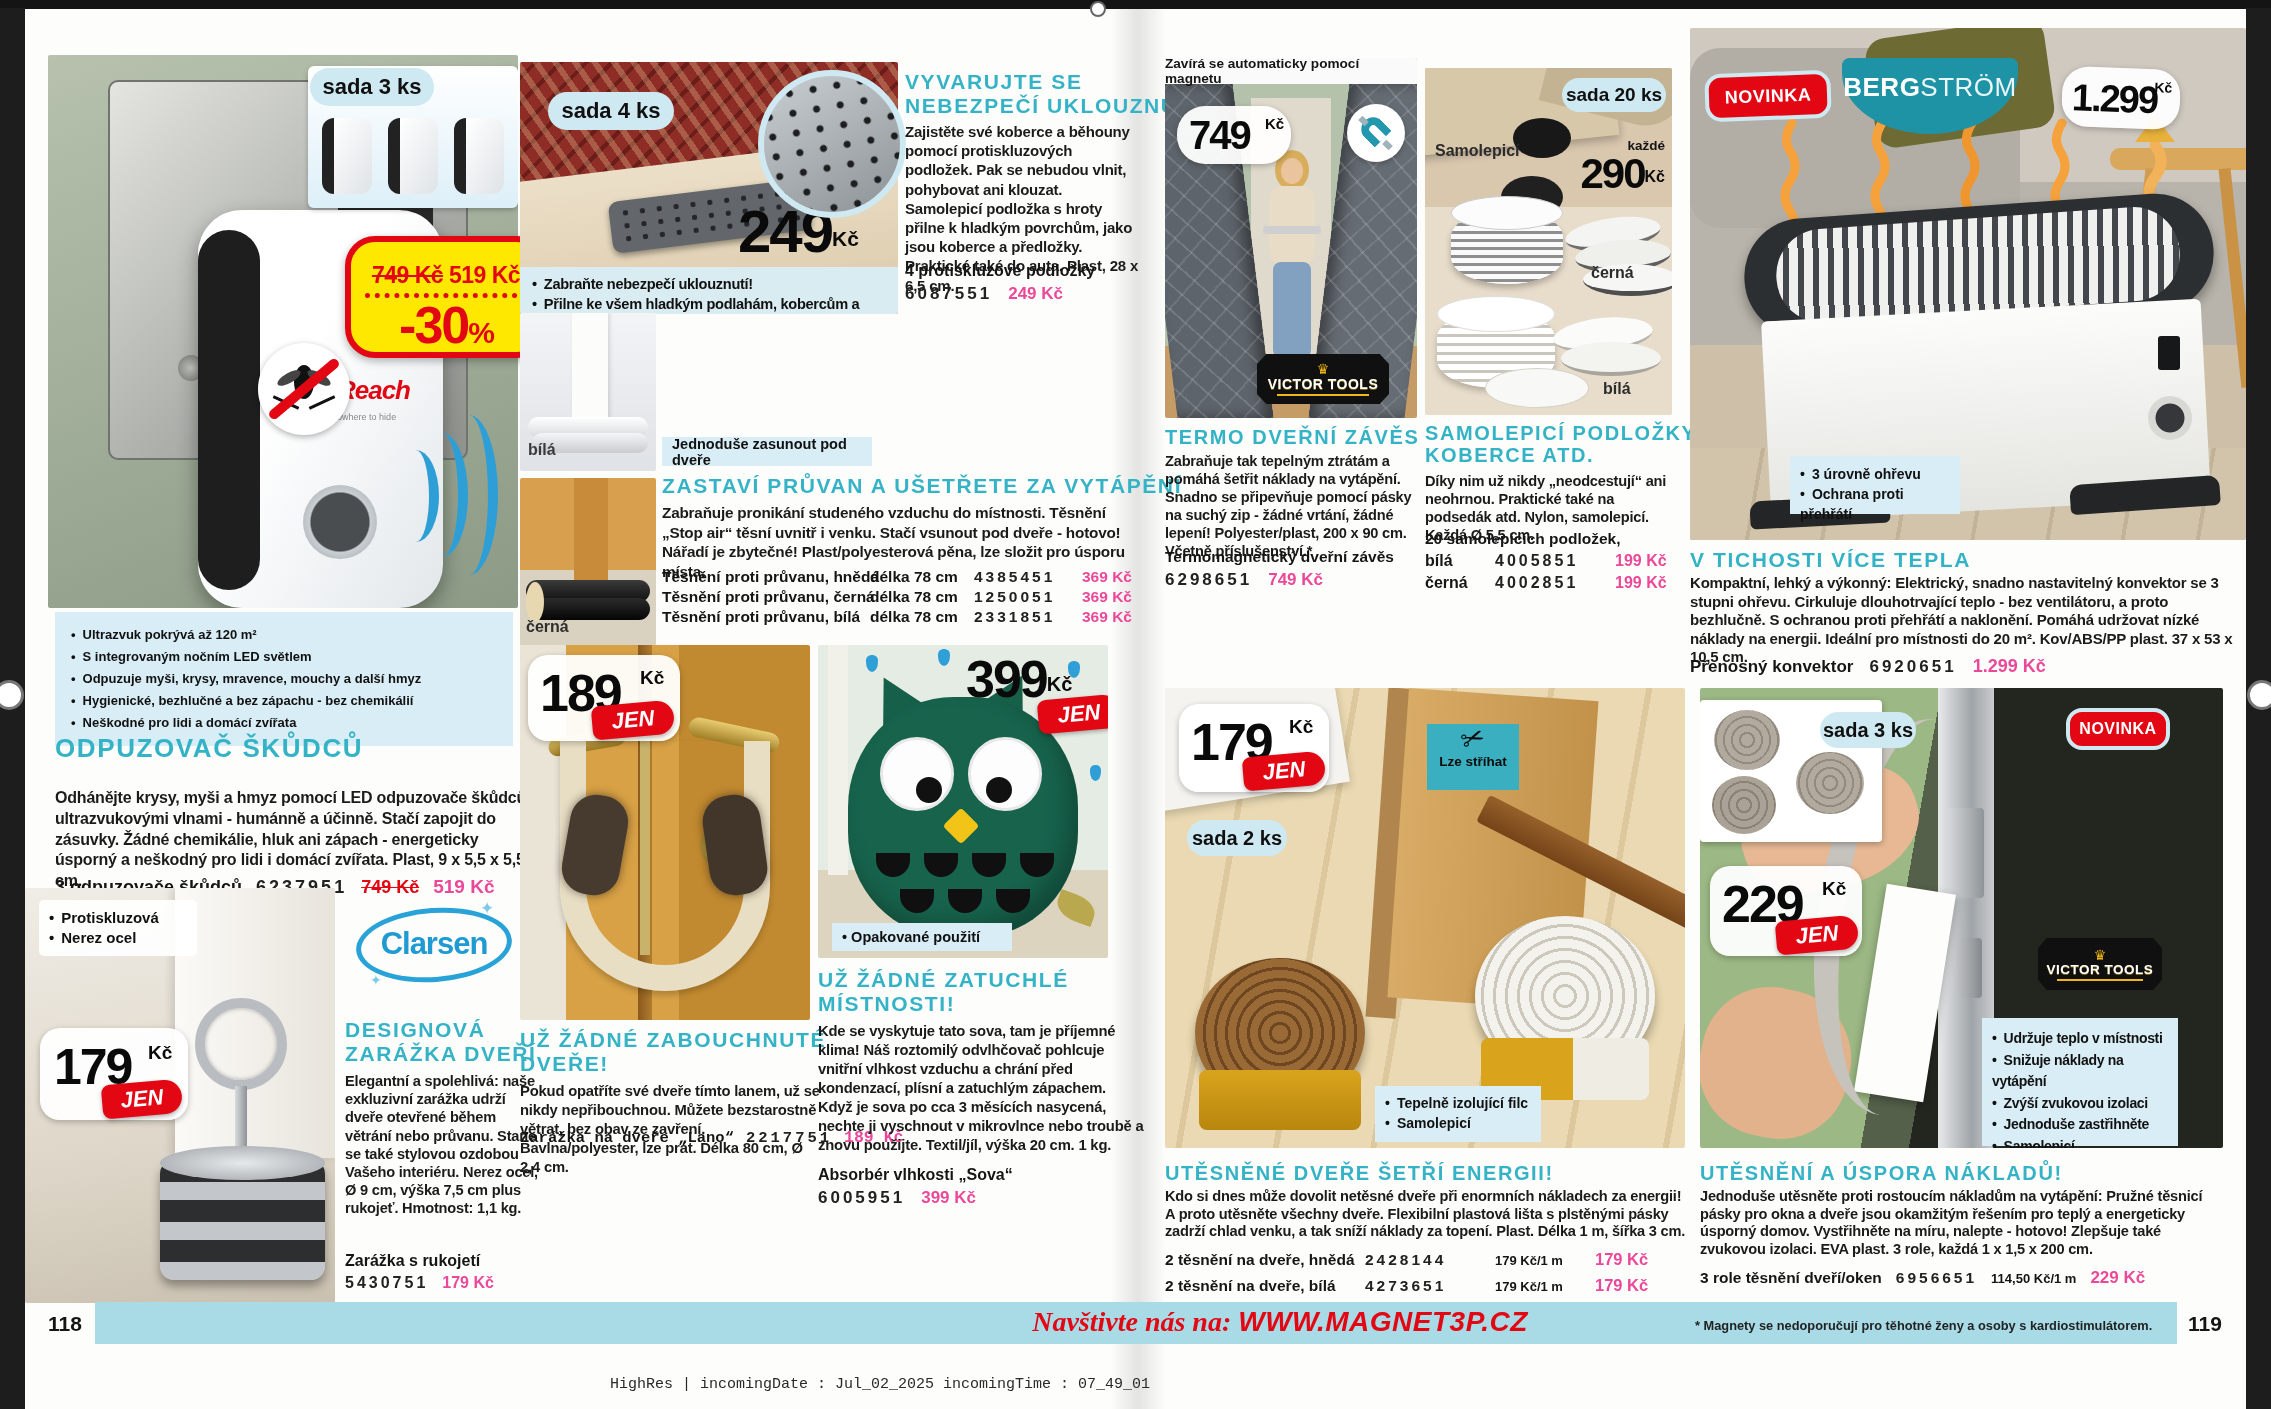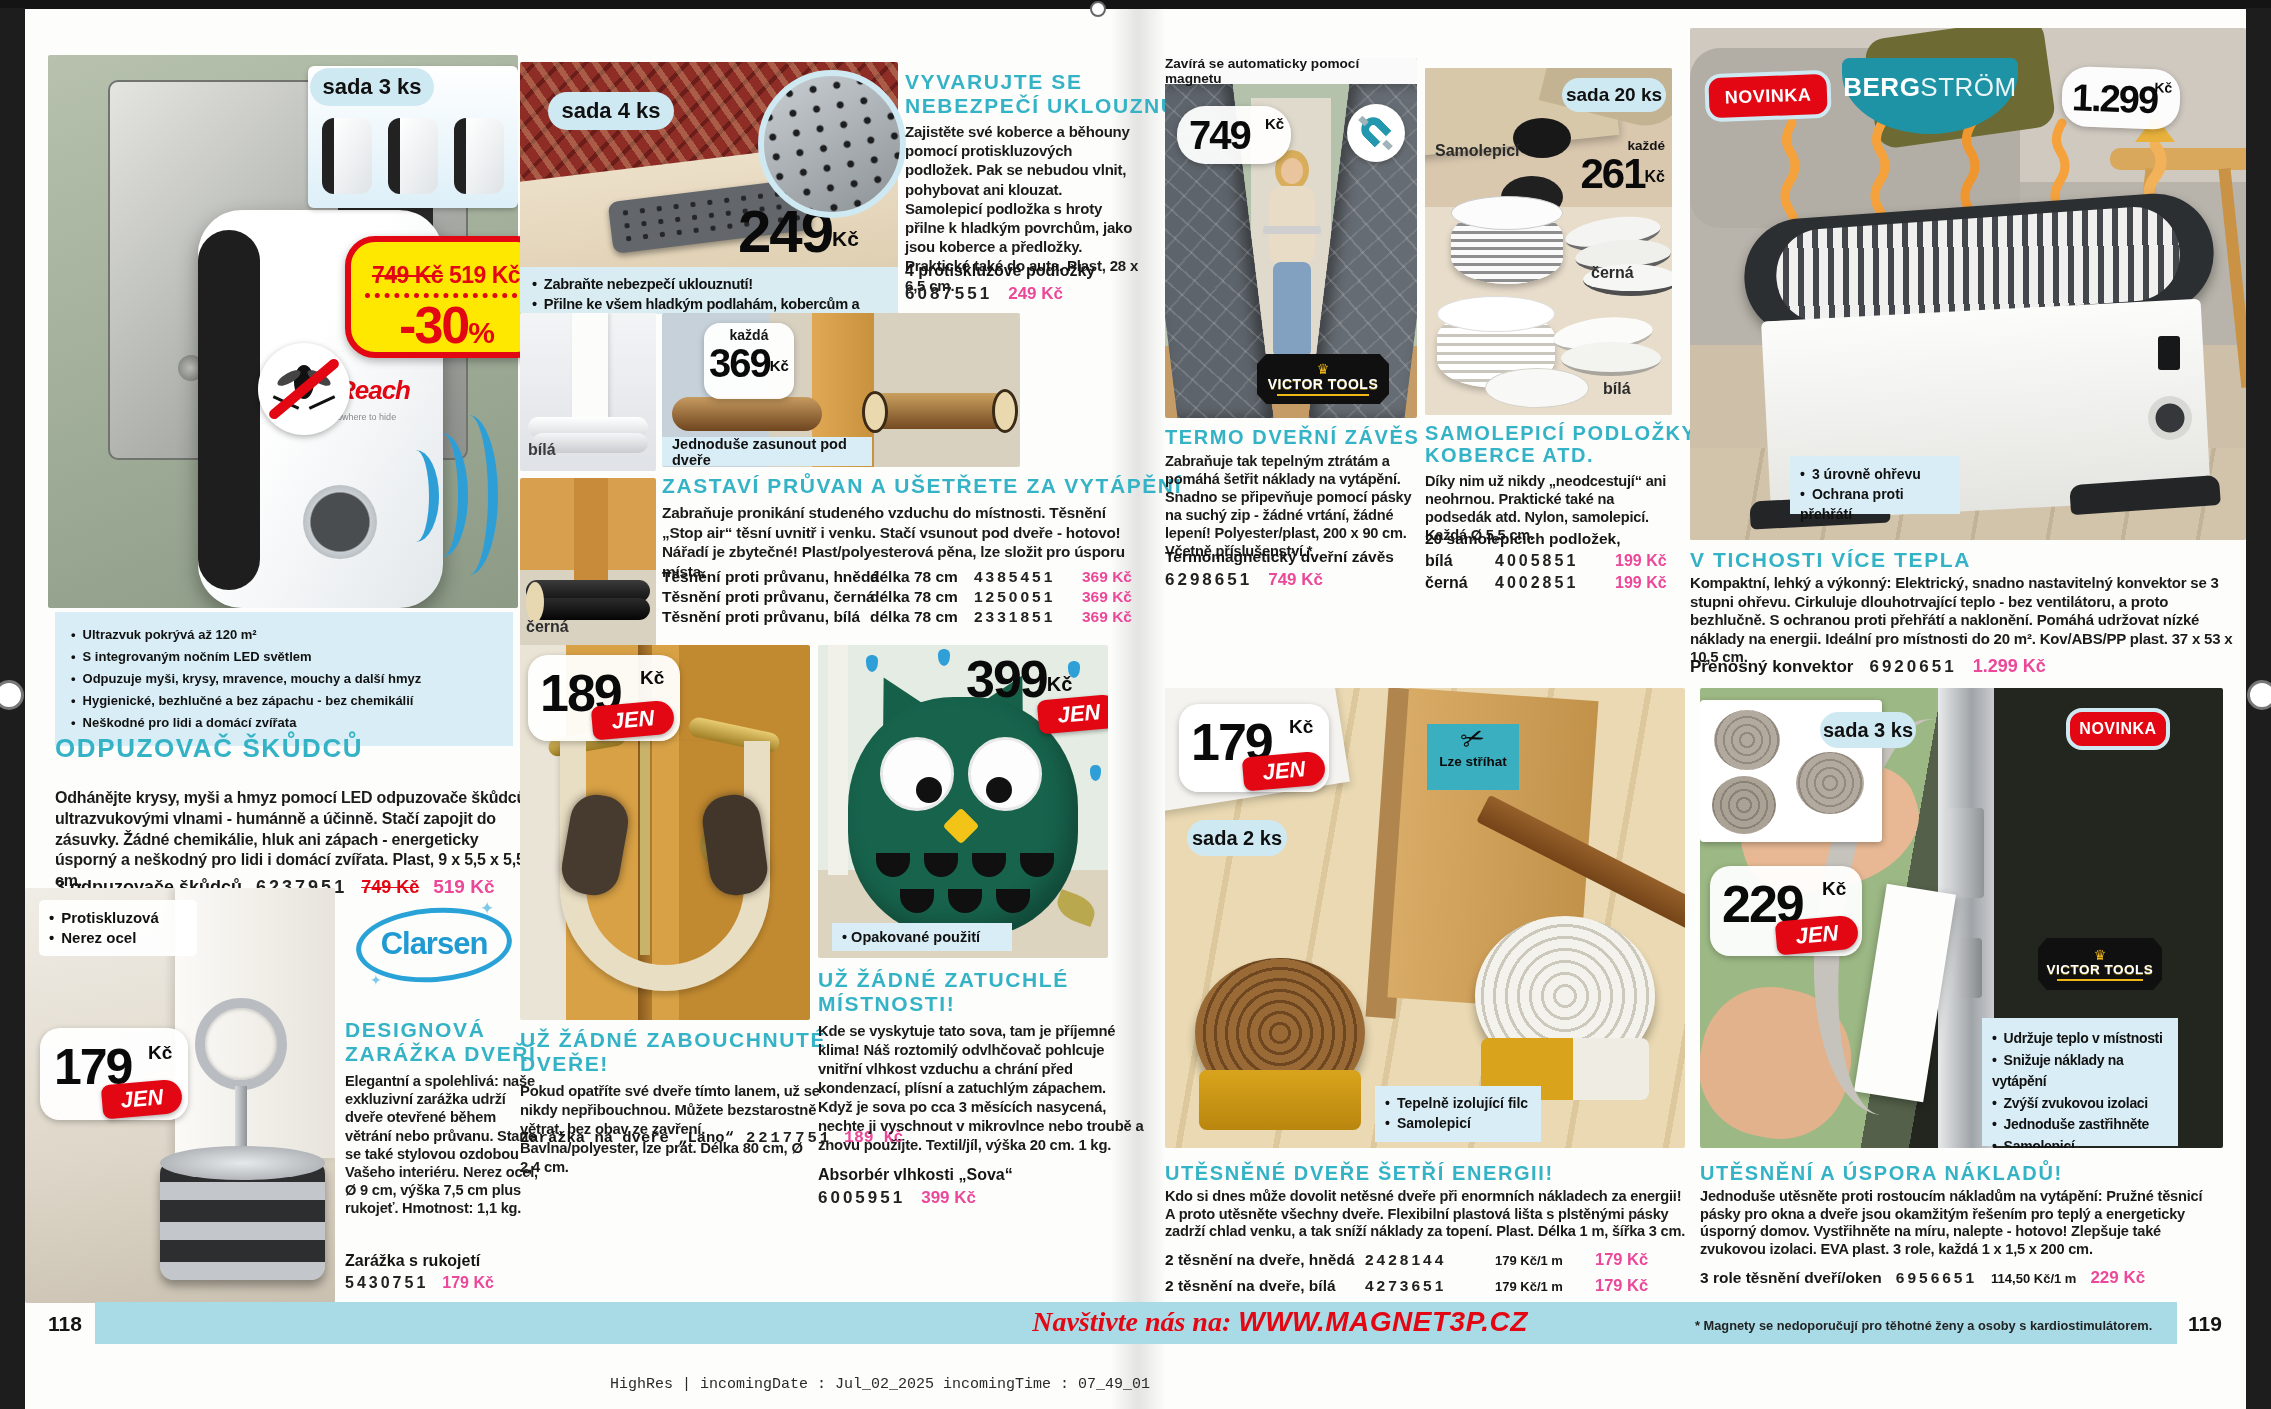--- a/index.html
+++ b/index.html
@@ -196,32 +196,20 @@
     <div class="abs" style="left:12px;top:120px;width:116px;height:20px;border-radius:10px;background:linear-gradient(180deg,#f4f5f6,#c9ccd0);"></div>
     <div class="abs" style="left:8px;top:128px;font-size:16px;font-weight:bold;color:#3a3a3a;">bílá</div>
   </div>
   <div class="photo" style="left:520px;top:478px;width:136px;height:168px;background:linear-gradient(180deg,#d8a04e 0 55%,#d9d2c0 55% 100%);">
     <div class="abs" style="left:54px;top:0;width:34px;height:120px;background:#c88b3a;"></div>
     <div class="abs" style="left:6px;top:102px;width:124px;height:22px;border-radius:11px;background:linear-gradient(180deg,#3b3b3b,#101010);"></div>
     <div class="abs" style="left:10px;top:120px;width:120px;height:22px;border-radius:11px;background:linear-gradient(180deg,#2c2c2c,#050505);"></div>
     <div class="abs" style="left:6px;top:104px;width:18px;height:40px;border-radius:50%;background:#e7d8b2;"></div>
     <div class="abs" style="left:6px;top:140px;font-size:16px;font-weight:bold;color:#2e2e2e;">černá</div>
   </div>
-  <div class="photo" style="left:662px;top:313px;width:358px;height:154px;background:linear-gradient(90deg,#c6d1da 0 30%,#d9d1c0 30% 100%);">
-    <div class="abs" style="left:150px;top:0;width:62px;height:154px;background:linear-gradient(90deg,#e0a855,#c8913e);"></div>
-    <div class="abs" style="left:10px;top:84px;width:150px;height:34px;border-radius:17px;background:linear-gradient(180deg,#c79a5f,#6e451f);"></div>
-    <div class="abs" style="left:205px;top:80px;width:145px;height:36px;border-radius:18px;background:linear-gradient(180deg,#caa05f,#744a22);"></div>
-    <div class="abs" style="left:200px;top:78px;width:26px;height:42px;border-radius:50%;background:#ead9ae;border:3px solid #3a2a16;"></div>
-    <div class="abs" style="left:330px;top:76px;width:26px;height:44px;border-radius:50%;background:#ead9ae;border:3px solid #3a2a16;"></div>
-    <div class="blob abs" style="left:42px;top:10px;width:90px;height:76px;border-radius:16px;text-align:center;">
-      <div style="font-size:14px;font-weight:bold;margin-top:4px;">každá</div>
-      <span class="pnum" style="font-size:40px;">369</span><span class="kc" style="font-size:15px;">Kč</span>
-    </div>
-    <div class="abs" style="left:8px;top:124px;font-size:16px;font-weight:bold;color:#2e2e2e;">hnědá</div>
-  </div>
   <div class="cap-box abs" style="left:662px;top:437px;width:210px;height:29px;padding-left:10px;font-size:14.5px;">
     <span>Jednoduše zasunout pod dveře</span>
   </div>
 
   <div class="abs h-teal" style="left:662px;top:474px;font-size:21px;">ZASTAVÍ PRŮVAN A UŠETŘETE ZA VYTÁPĚNÍ</div>
   <div class="abs body-txt" style="left:662px;top:503px;width:482px;font-size:15.3px;line-height:19.6px;">Zabraňuje pronikání studeného vzduchu do místnosti. Těsnění „Stop air“ těsní uvnitř i venku. Stačí vsunout pod dveře - hotovo! Nářadí je zbytečné! Plast/polyesterová pěna, lze složit pro úsporu místa.</div>
   <div class="abs" style="left:662px;top:568px;width:482px;font-size:15.5px;">
     <div class="orow" style="height:20px;">
       <span style="width:208px;font-weight:bold;">Těsnění proti průvanu, hnědá</span>
       <span style="width:104px;font-weight:bold;">délka 78 cm</span>
@@ -352,21 +340,21 @@
   </div>
 
   <div class="photo" style="left:1425px;top:68px;width:247px;height:347px;background:linear-gradient(180deg,#d9c7ae 0 40%,#e8ddcb 40% 100%);">
     <div class="abs" style="left:-20px;top:-18px;width:210px;height:96px;background:#d6c8a9;transform:rotate(-6deg);box-shadow:0 4px 8px rgba(0,0,0,.25);"></div>
     <div class="abs" style="left:120px;top:-20px;width:140px;height:70px;background:#cbb astype;background:#c3b392;transform:rotate(14deg);border-radius:0 0 40px 0;"></div>
     <div class="abs" style="left:88px;top:50px;width:58px;height:40px;border-radius:50%;background:#181818;"></div>
     <div class="abs" style="left:76px;top:108px;width:62px;height:42px;border-radius:50%;background:#202020;"></div>
     <div class="abs" style="left:10px;top:74px;font-size:16px;font-weight:bold;color:#2b2b2b;">Samolepicí</div>
     <div class="abs" style="left:150px;top:70px;text-align:right;width:90px;">
       <div style="font-size:13.5px;font-weight:bold;">každé</div>
-      <span class="pnum" style="font-size:42px;">261</span><span class="kc" style="font-size:16px;">Kč</span>
+      <span class="pnum" style="font-size:42px;">290</span><span class="kc" style="font-size:16px;">Kč</span>
     </div>
     <div class="abs" style="left:26px;top:142px;width:112px;height:74px;border-radius:50%/36%;
          background:repeating-linear-gradient(180deg,#fafafa 0 5px,#8e8e8e 5px 8px);box-shadow:0 4px 6px rgba(0,0,0,.25);"></div>
     <div class="abs" style="left:26px;top:128px;width:112px;height:34px;border-radius:50%;background:#fcfcfc;border:1px solid #ccc;"></div>
     <div class="abs" style="left:140px;top:150px;width:96px;height:32px;border-radius:50%;background:#f4f4f2;border-bottom:5px solid #6e6e6e;transform:rotate(-8deg);"></div>
     <div class="abs" style="left:150px;top:172px;width:96px;height:32px;border-radius:50%;background:#efefec;border-bottom:5px solid #5e5e5e;transform:rotate(-4deg);"></div>
     <div class="abs" style="left:158px;top:196px;width:96px;height:32px;border-radius:50%;background:#f6f6f4;border-bottom:5px solid #4e4e4e;"></div>
     <div class="abs" style="left:166px;top:196px;font-size:16px;font-weight:bold;color:#2b2b2b;">černá</div>
     <div class="abs" style="left:12px;top:242px;width:118px;height:78px;border-radius:50%/36%;
          background:repeating-linear-gradient(180deg,#ffffff 0 6px,#c9c6be 6px 9px);box-shadow:0 4px 6px rgba(0,0,0,.22);"></div>

